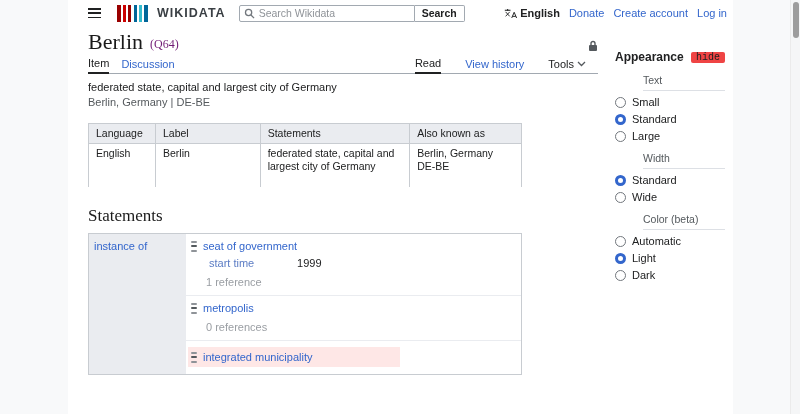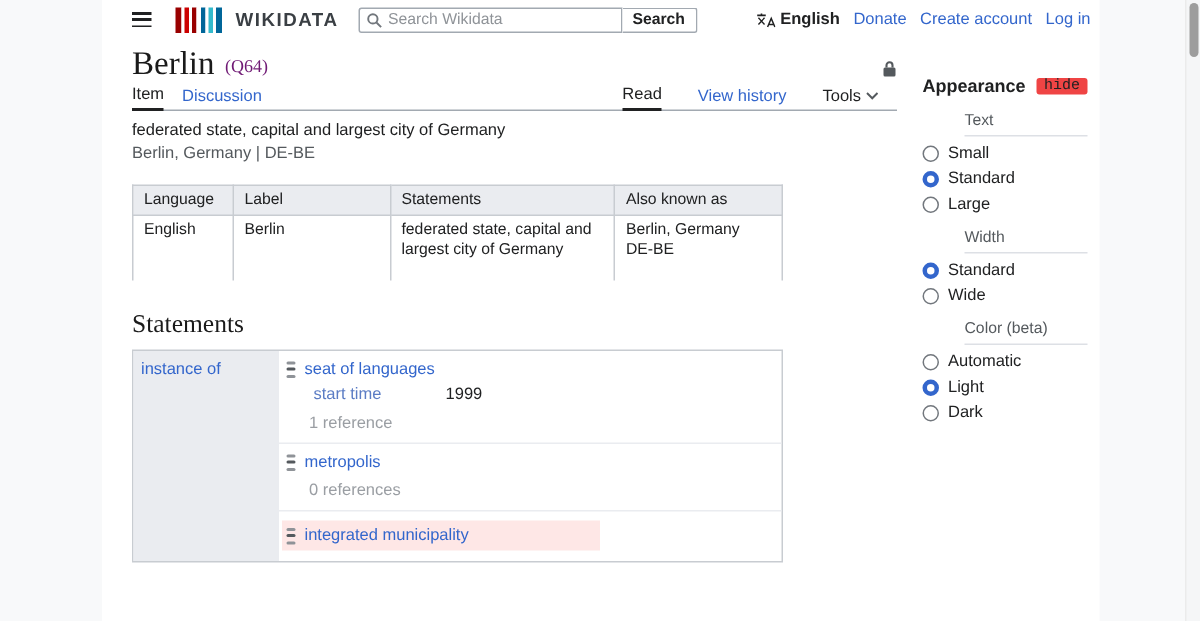--- a/index.html
+++ b/index.html
@@ -208,21 +208,21 @@
       </div>
       <div class="claims">
 
         <div class="claim">
           <div class="claim-main">
             <span class="rank-icon">
                 <b></b>
                 <b></b>
                 <b></b>
               </span>
-            <a class="claim-link">seat of languages</a>
+            <a class="claim-link">seat of government</a>
           </div>
           <div class="qualifier">
             <a class="qual-prop">start time</a>
             <span class="qual-value">1999</span>
           </div>
           <div class="refs">1 reference</div>
         </div>
 
         <div class="claim">
           <div class="claim-main">

